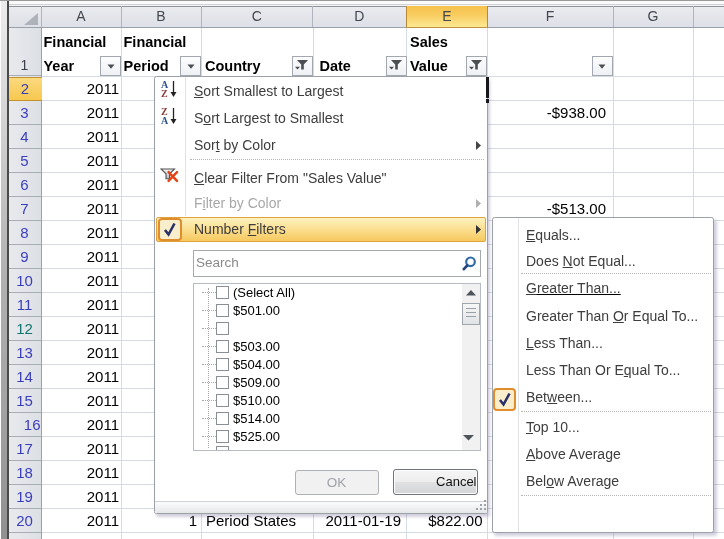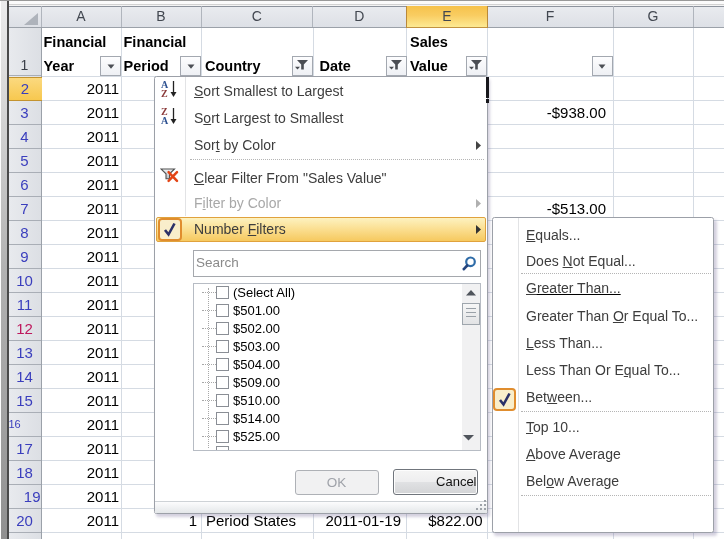--- a/index.html
+++ b/index.html
@@ -64,28 +64,28 @@
 <div class="abs" style="left:8.5px;top:77px;width:33px;height:24px;background:linear-gradient(180deg,#fbd97f,#f7c84f);border-top:1px solid #c3932f;border-bottom:1px solid #c3932f;box-sizing:border-box;line-height:22px;text-align:center;font-size:15px;color:#3a3ebd;">2</div>
 <div class="abs" style="left:8.5px;top:101px;width:32px;height:24px;border-bottom:1px solid #a9aeb6;box-sizing:border-box;line-height:23px;text-align:center;font-size:15px;color:#3a3ebd;">3</div>
 <div class="abs" style="left:8.5px;top:125px;width:32px;height:24px;border-bottom:1px solid #a9aeb6;box-sizing:border-box;line-height:23px;text-align:center;font-size:15px;color:#3a3ebd;">4</div>
 <div class="abs" style="left:8.5px;top:149px;width:32px;height:24px;border-bottom:1px solid #a9aeb6;box-sizing:border-box;line-height:23px;text-align:center;font-size:15px;color:#3a3ebd;">5</div>
 <div class="abs" style="left:8.5px;top:173px;width:32px;height:24px;border-bottom:1px solid #a9aeb6;box-sizing:border-box;line-height:23px;text-align:center;font-size:15px;color:#3a3ebd;">6</div>
 <div class="abs" style="left:8.5px;top:197px;width:32px;height:24px;border-bottom:1px solid #a9aeb6;box-sizing:border-box;line-height:23px;text-align:center;font-size:15px;color:#3a3ebd;">7</div>
 <div class="abs" style="left:8.5px;top:221px;width:32px;height:24px;border-bottom:1px solid #a9aeb6;box-sizing:border-box;line-height:23px;text-align:center;font-size:15px;color:#3a3ebd;">8</div>
 <div class="abs" style="left:8.5px;top:245px;width:32px;height:24px;border-bottom:1px solid #a9aeb6;box-sizing:border-box;line-height:23px;text-align:center;font-size:15px;color:#3a3ebd;">9</div>
 <div class="abs" style="left:8.5px;top:269px;width:32px;height:24px;border-bottom:1px solid #a9aeb6;box-sizing:border-box;line-height:23px;text-align:center;font-size:15px;color:#3a3ebd;">10</div>
 <div class="abs" style="left:8.5px;top:293px;width:32px;height:24px;border-bottom:1px solid #a9aeb6;box-sizing:border-box;line-height:23px;text-align:center;font-size:15px;color:#3a3ebd;">11</div>
-<div class="abs" style="left:8.5px;top:317px;width:32px;height:24px;border-bottom:1px solid #a9aeb6;box-sizing:border-box;line-height:23px;text-align:center;font-size:15px;color:#be185d;">12</div>
+<div class="abs" style="left:8.5px;top:317px;width:32px;height:24px;border-bottom:1px solid #a9aeb6;box-sizing:border-box;line-height:23px;text-align:center;font-size:15px;color:#0f766e;">12</div>
 <div class="abs" style="left:8.5px;top:341px;width:32px;height:24px;border-bottom:1px solid #a9aeb6;box-sizing:border-box;line-height:23px;text-align:center;font-size:15px;color:#3a3ebd;">13</div>
 <div class="abs" style="left:8.5px;top:365px;width:32px;height:24px;border-bottom:1px solid #a9aeb6;box-sizing:border-box;line-height:23px;text-align:center;font-size:15px;color:#3a3ebd;">14</div>
 <div class="abs" style="left:8.5px;top:389px;width:32px;height:24px;border-bottom:1px solid #a9aeb6;box-sizing:border-box;line-height:23px;text-align:center;font-size:15px;color:#3a3ebd;">15</div>
-<div class="abs" style="left:8.5px;top:413px;width:32px;height:24px;border-bottom:1px solid #a9aeb6;box-sizing:border-box;line-height:23px;text-align:left;font-size:11px;color:#3a3ebd;">16</div>
+<div class="abs" style="left:8.5px;top:413px;width:32px;height:24px;border-bottom:1px solid #a9aeb6;box-sizing:border-box;line-height:23px;text-align:right;font-size:15px;color:#3a3ebd;">16</div>
 <div class="abs" style="left:8.5px;top:437px;width:32px;height:24px;border-bottom:1px solid #a9aeb6;box-sizing:border-box;line-height:23px;text-align:center;font-size:15px;color:#3a3ebd;">17</div>
 <div class="abs" style="left:8.5px;top:461px;width:32px;height:24px;border-bottom:1px solid #a9aeb6;box-sizing:border-box;line-height:23px;text-align:center;font-size:15px;color:#3a3ebd;">18</div>
-<div class="abs" style="left:8.5px;top:485px;width:32px;height:24px;border-bottom:1px solid #a9aeb6;box-sizing:border-box;line-height:23px;text-align:right;font-size:15px;color:#3a3ebd;">19</div>
+<div class="abs" style="left:8.5px;top:485px;width:32px;height:24px;border-bottom:1px solid #a9aeb6;box-sizing:border-box;line-height:23px;text-align:center;font-size:15px;color:#3a3ebd;">19</div>
 <div class="abs" style="left:8.5px;top:509px;width:32px;height:24px;border-bottom:1px solid #a9aeb6;box-sizing:border-box;line-height:23px;text-align:center;font-size:15px;color:#3a3ebd;">20</div>
 <div class="abs" style="left:43.5px;top:31px;width:80px;height:22px;line-height:22px;"><span class="hdrtxt">Financial</span></div>
 <div class="abs" style="left:43.5px;top:55px;width:80px;height:22px;line-height:22px;"><span class="hdrtxt">Year</span></div>
 <div class="abs" style="left:123.5px;top:31px;width:80px;height:22px;line-height:22px;"><span class="hdrtxt">Financial</span></div>
 <div class="abs" style="left:123.5px;top:55px;width:80px;height:22px;line-height:22px;"><span class="hdrtxt">Period</span></div>
 <div class="abs" style="left:205px;top:55px;width:90px;height:22px;line-height:22px;"><span class="hdrtxt">Country</span></div>
 <div class="abs" style="left:319.5px;top:55px;width:70px;height:22px;line-height:22px;"><span class="hdrtxt">Date</span></div>
 <div class="abs" style="left:410px;top:31px;width:60px;height:22px;line-height:22px;"><span class="hdrtxt">Sales</span></div>
 <div class="abs" style="left:410px;top:55px;width:60px;height:22px;line-height:22px;"><span class="hdrtxt">Value</span></div>
 <div class="abs" style="left:100px;top:55.5px;width:21px;height:20px;box-sizing:border-box;border:1px solid #a3a8b0;background:linear-gradient(180deg,#fdfdfe,#eef0f4);"></div>
@@ -194,21 +194,20 @@
 <div class="abs" style="left:192.5px;top:283px;width:288.5px;height:168px;box-sizing:border-box;border:1px solid #b7bcc4;background:#fff;"></div>
 <div class="abs" style="left:207.5px;top:288px;width:1px;height:160px;border-left:1px dotted #a8a8a8;"></div>
 <div class="abs" style="left:202px;top:292px;width:14px;height:1px;border-top:1px dotted #a8a8a8;"></div>
 <div class="abs" style="left:215.5px;top:285.75px;width:13.5px;height:13.5px;box-sizing:border-box;border:1px solid #8a8e95;background:#fff;"></div>
 <div class="abs" style="left:233px;top:283.5px;width:160px;height:18px;line-height:18px;font-size:13px;color:#000;white-space:nowrap;">(Select All)</div>
 <div class="abs" style="left:202px;top:310px;width:14px;height:1px;border-top:1px dotted #a8a8a8;"></div>
 <div class="abs" style="left:215.5px;top:303.75px;width:13.5px;height:13.5px;box-sizing:border-box;border:1px solid #8a8e95;background:#fff;"></div>
 <div class="abs" style="left:233px;top:301.5px;width:160px;height:18px;line-height:18px;font-size:13px;color:#000;white-space:nowrap;">$501.00</div>
 <div class="abs" style="left:202px;top:328px;width:14px;height:1px;border-top:1px dotted #a8a8a8;"></div>
 <div class="abs" style="left:215.5px;top:321.75px;width:13.5px;height:13.5px;box-sizing:border-box;border:1px solid #8a8e95;background:#fff;"></div>
-<div class="abs" style="left:233px;top:319.5px;width:160px;height:18px;line-height:18px;font-size:13px;color:#000;white-space:nowrap;">$502.00</div>
 <div class="abs" style="left:202px;top:346px;width:14px;height:1px;border-top:1px dotted #a8a8a8;"></div>
 <div class="abs" style="left:215.5px;top:339.75px;width:13.5px;height:13.5px;box-sizing:border-box;border:1px solid #8a8e95;background:#fff;"></div>
 <div class="abs" style="left:233px;top:337.5px;width:160px;height:18px;line-height:18px;font-size:13px;color:#000;white-space:nowrap;">$503.00</div>
 <div class="abs" style="left:202px;top:364px;width:14px;height:1px;border-top:1px dotted #a8a8a8;"></div>
 <div class="abs" style="left:215.5px;top:357.75px;width:13.5px;height:13.5px;box-sizing:border-box;border:1px solid #8a8e95;background:#fff;"></div>
 <div class="abs" style="left:233px;top:355.5px;width:160px;height:18px;line-height:18px;font-size:13px;color:#000;white-space:nowrap;">$504.00</div>
 <div class="abs" style="left:202px;top:382px;width:14px;height:1px;border-top:1px dotted #a8a8a8;"></div>
 <div class="abs" style="left:215.5px;top:375.75px;width:13.5px;height:13.5px;box-sizing:border-box;border:1px solid #8a8e95;background:#fff;"></div>
 <div class="abs" style="left:233px;top:373.5px;width:160px;height:18px;line-height:18px;font-size:13px;color:#000;white-space:nowrap;">$509.00</div>
 <div class="abs" style="left:202px;top:400px;width:14px;height:1px;border-top:1px dotted #a8a8a8;"></div>

